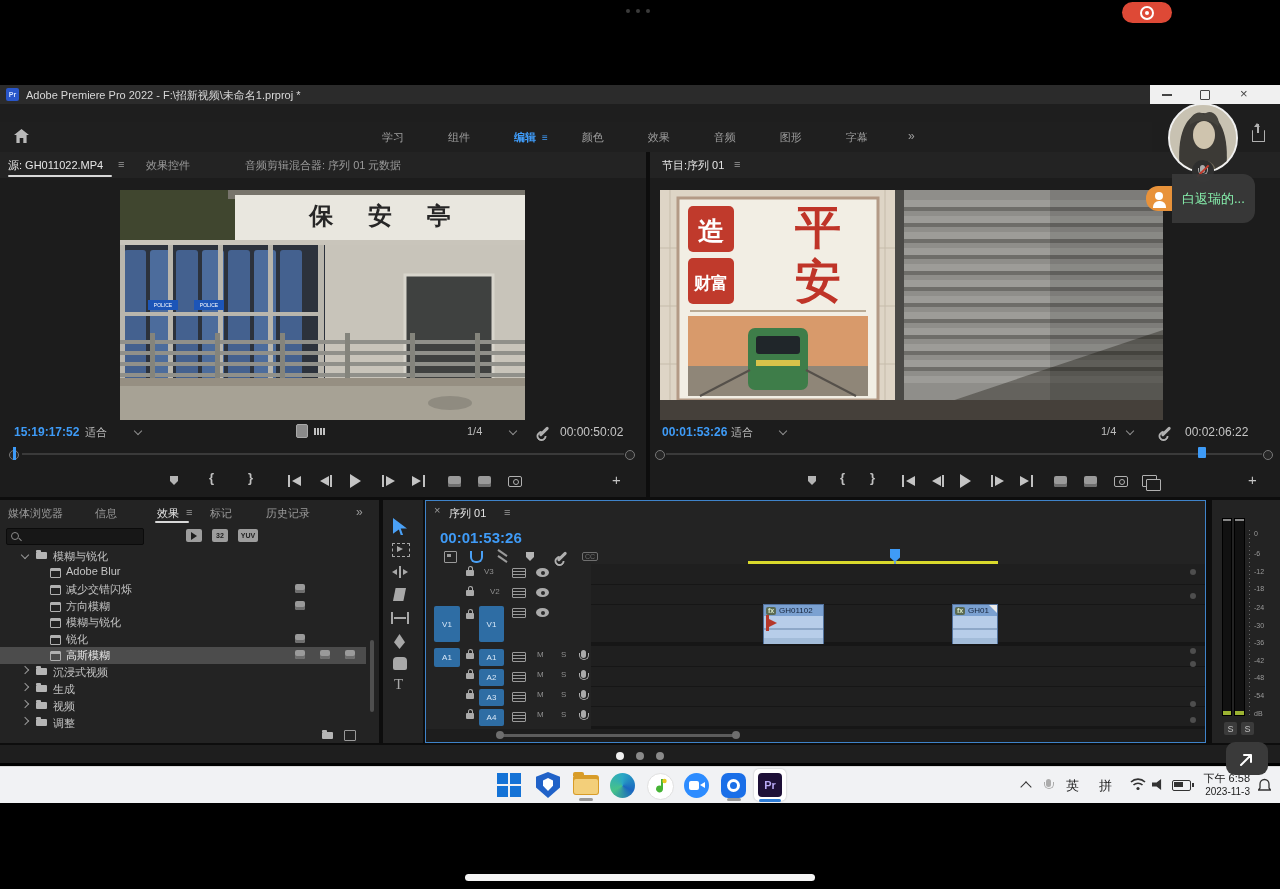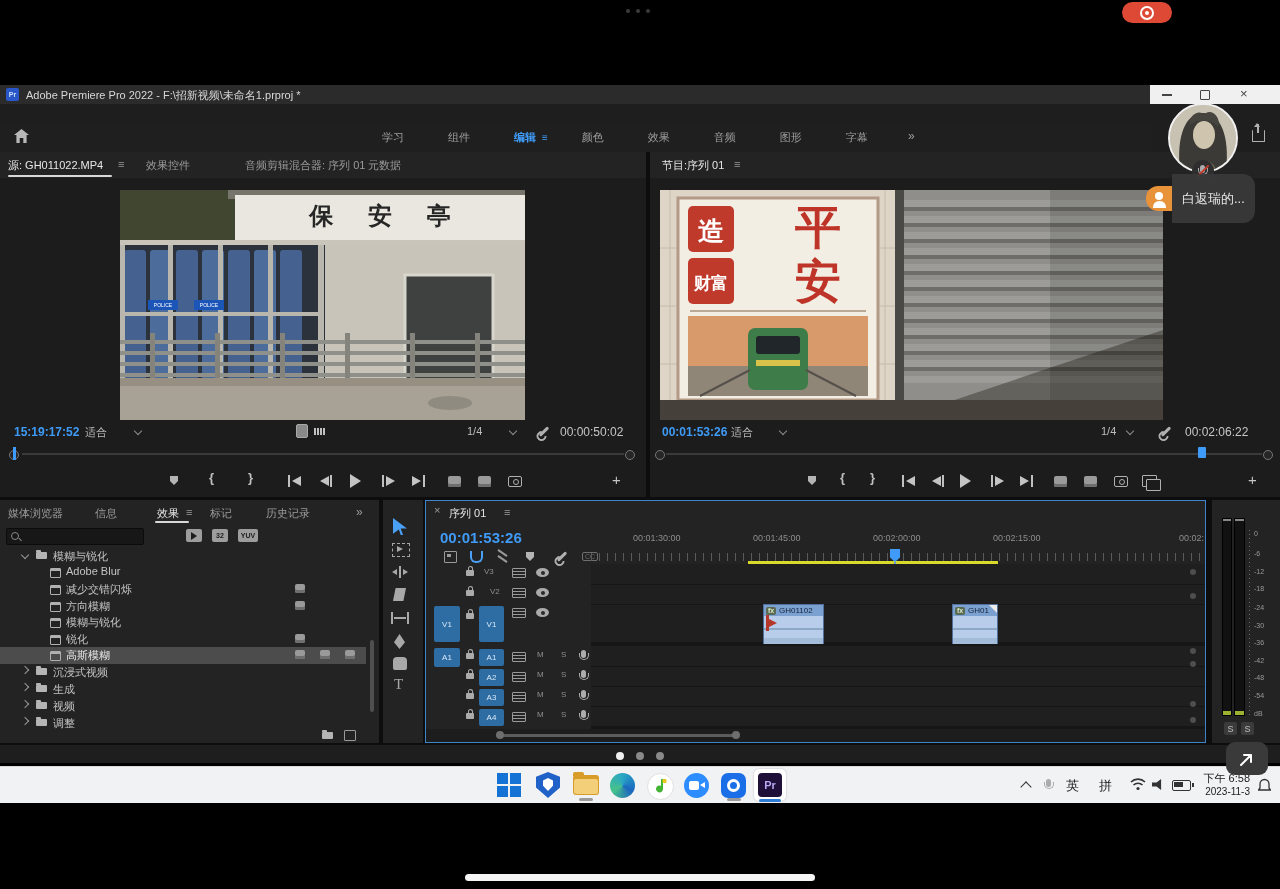--- a/index.html
+++ b/index.html
@@ -423,28 +423,20 @@
       </div>
       <div class="a" style="left:44px;top:50px;width:9px;height:10px;border:2.5px solid #4aa0f5;border-top:0;border-radius:0 0 6px 6px"></div>
       <div class="a" style="left:70px;top:50px;width:13px;height:11px">
         <span class="a bar" style="left:1px;top:1px;width:11px;height:2px;background:#9a9a9a;transform:rotate(35deg)"></span>
         <span class="a bar" style="left:1px;top:7px;width:11px;height:2px;background:#9a9a9a;transform:rotate(35deg)"></span>
       </div>
       <div class="a mk" style="left:100px;top:51px"></div>
       <div class="a wrench" style="left:130px;top:54px"></div>
       <span class="a" style="left:156px;top:51px;font-size:7px;color:#6f6f6f;border:1px solid #6f6f6f;border-radius:2px;padding:0 2px">CC</span>
 
-      <div class="a" style="left:165px;top:26px;width:614px;height:38px;overflow:hidden">
-        <span class="a tx" style="left:42px;top:6px;font-size:9px;color:#8d8d8d">00:01:30:00</span>
-        <span class="a tx" style="left:162px;top:6px;font-size:9px;color:#8d8d8d">00:01:45:00</span>
-        <span class="a tx" style="left:282px;top:6px;font-size:9px;color:#8d8d8d">00:02:00:00</span>
-        <span class="a tx" style="left:402px;top:6px;font-size:9px;color:#8d8d8d">00:02:15:00</span>
-        <span class="a tx" style="left:588px;top:6px;font-size:9px;color:#8d8d8d">00:02:</span>
-        <div class="a" style="left:0;top:26px;width:614px;height:8px;background:repeating-linear-gradient(90deg,#5a5a5a 0 1px,transparent 1px 8px)"></div>
-      </div>
 
       <div class="a" style="left:322px;top:60px;width:250px;height:3px;background:#d9d92c"></div>
 
       <div class="a" style="left:464px;top:48px;width:10px;height:13px;background:#3f9bf7;clip-path:polygon(0 0,100% 0,100% 65%,50% 100%,0 65%)"></div>
       <div class="a" style="left:468px;top:61px;width:1.5px;height:167px;background:#6f9cc6"></div>
 
       <div class="a" style="left:165px;top:63px;width:614px;height:165px;background:#1f1f1f;z-index:0">
         <div class="a" style="left:0;top:20px;width:614px;height:1px;background:#161616"></div>
         <div class="a" style="left:0;top:40px;width:614px;height:1px;background:#161616"></div>
         <div class="a" style="left:0;top:78px;width:614px;height:4px;background:#161616"></div>
@@ -654,16 +646,16 @@
   </div>
   <div class="a dot" style="left:1192px;top:160px;width:22px;height:22px;background:#2e2e2e;z-index:61">
     <div class="a mc" style="left:8px;top:5px"></div>
     <div class="a" style="left:3px;top:10px;width:16px;height:2px;background:#c0392b;transform:rotate(-45deg)"></div>
   </div>
   <div class="a f" style="left:1146px;top:186px;height:25px;z-index:62">
     <div style="width:26px;height:25px;background:#e8923a;border-radius:12px 0 0 12px;display:flex;align-items:center;justify-content:center">
       <div style="width:8px;height:8px;background:#fff;border-radius:50%;position:relative;top:-3px"></div>
       <div style="position:absolute;width:13px;height:7px;background:#fff;border-radius:6px 6px 0 0;margin-top:12px"></div>
     </div>
-    <div style="height:25px;padding:12px 10px;background:rgba(58,58,58,0.92);border-radius:0 12px 12px 0;color:#e5e5e5;font-size:13px;display:flex;align-items:center">白返瑞的...</div>
+    <div style="height:25px;padding:12px 10px;background:rgba(58,58,58,0.92);border-radius:0 12px 12px 0;color:#86efac;font-size:13px;display:flex;align-items:center">白返瑞的...</div>
   </div>
 
 </div>
 
 </body></html>

